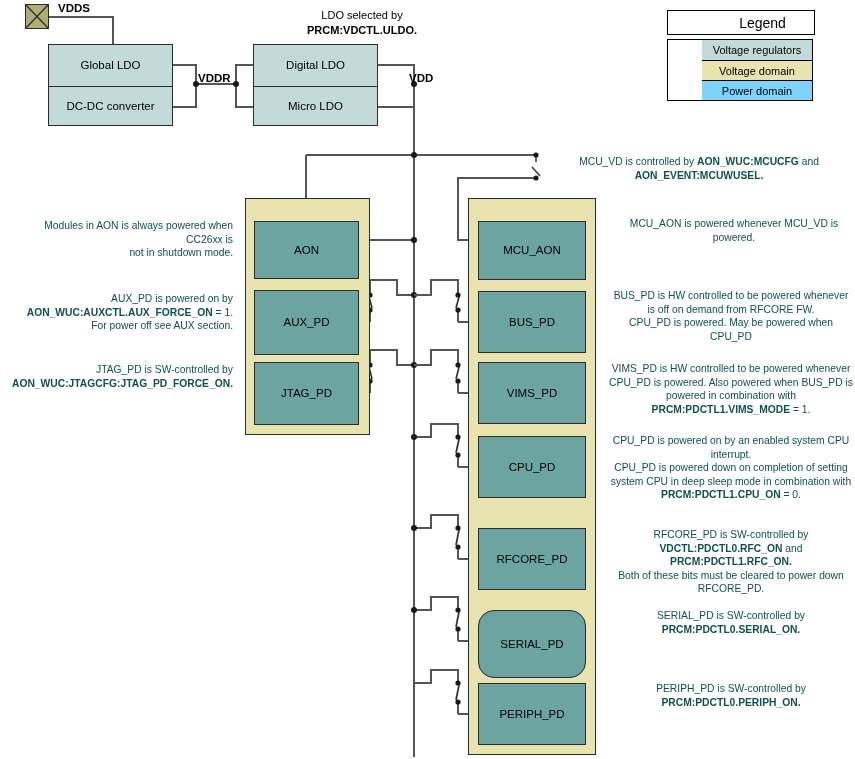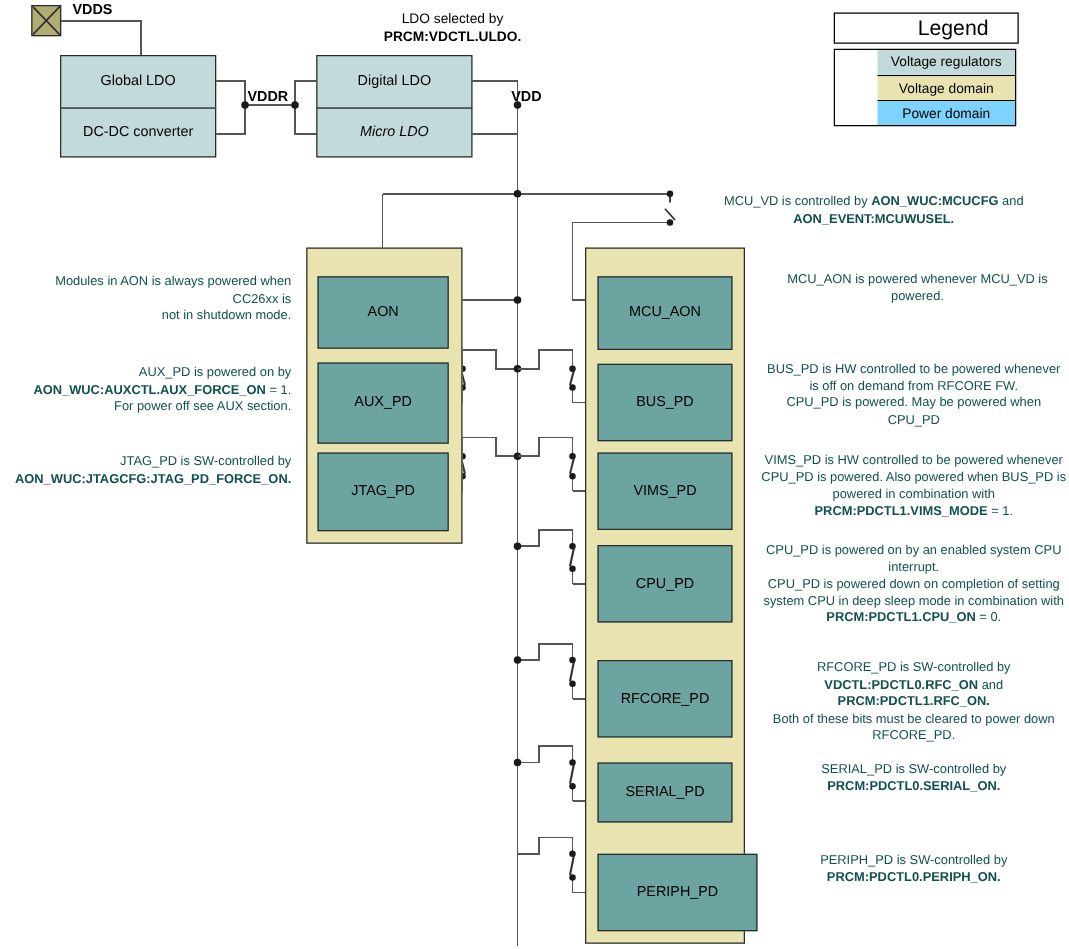--- a/index.html
+++ b/index.html
@@ -72,21 +72,21 @@
     font-weight: bold;
     color: #000;
   }
   .pinsym {
     position: absolute;
     box-sizing: border-box;
     background: #b0ad74;
     border: 1.6px solid #2b2b2b;
   }
   .legend-title {
-    font-size: 17px;
+    font-size: 14px;
     margin-left: 43px;
   }
   .legend-row {
     font-size: 11px;
   }
 </style>
 </head>
 <body>
 
 <div id="canvas">
@@ -239,21 +239,21 @@
   <div class="blk reg" style="left:48px; top:44px; width:125px; height:43px;">
     <span>Global LDO</span>
   </div>
   <div class="blk reg" style="left:48px; top:86px; width:125px; height:40px;">
     <span>DC-DC converter</span>
   </div>
 
   <div class="blk reg" style="left:253px; top:44px; width:125px; height:43px;">
     <span>Digital LDO</span>
   </div>
-  <div class="blk reg" style="left:253px; top:86px; width:125px; height:40px;font-style:italic;">
+  <div class="blk reg" style="left:253px; top:86px; width:125px; height:40px;">
     <span>Micro LDO</span>
   </div>
 
   <div class="wirelabel" style="left:198px; top:72px;">VDDR</div>
   <div class="wirelabel" style="left:409px; top:72px;">VDD</div>
 
   <div style="position:absolute; left:262px; top:8px; width:200px; text-align:center;
               font-size:11px; color:#000; line-height:1.35;">
     <div>LDO selected  by</div>
     <div style="font-weight:bold;">PRCM:VDCTL.ULDO.</div>
@@ -302,24 +302,24 @@
   </div>
   <div class="blk pdom" style="left:478px; top:362px; width:108px; height:62px;">
     <span>VIMS_PD</span>
   </div>
   <div class="blk pdom" style="left:478px; top:436px; width:108px; height:62px;">
     <span>CPU_PD</span>
   </div>
   <div class="blk pdom" style="left:478px; top:528px; width:108px; height:62px;">
     <span>RFCORE_PD</span>
   </div>
-  <div class="blk pdom" style="left:478px; top:610px; width:108px; height:48px;">
+  <div class="blk pdom" style="left:478px; top:610px; width:108px; height:68px;border-radius:16px;">
     <span>SERIAL_PD</span>
   </div>
-  <div class="blk pdom" style="left:478px; top:683px; width:128px; height:62px;">
+  <div class="blk pdom" style="left:478px; top:683px; width:108px; height:62px;">
     <span>PERIPH_PD</span>
   </div>
 
   <div class="note left" style="left:5px; top:219px; width:228px;">
     <div>Modules in AON is always powered when CC26xx is</div>
     <div>not in shutdown mode.</div>
   </div>
 
   <div class="note left" style="left:5px; top:292px; width:228px;">
     <div>AUX_PD is powered on by</div>

